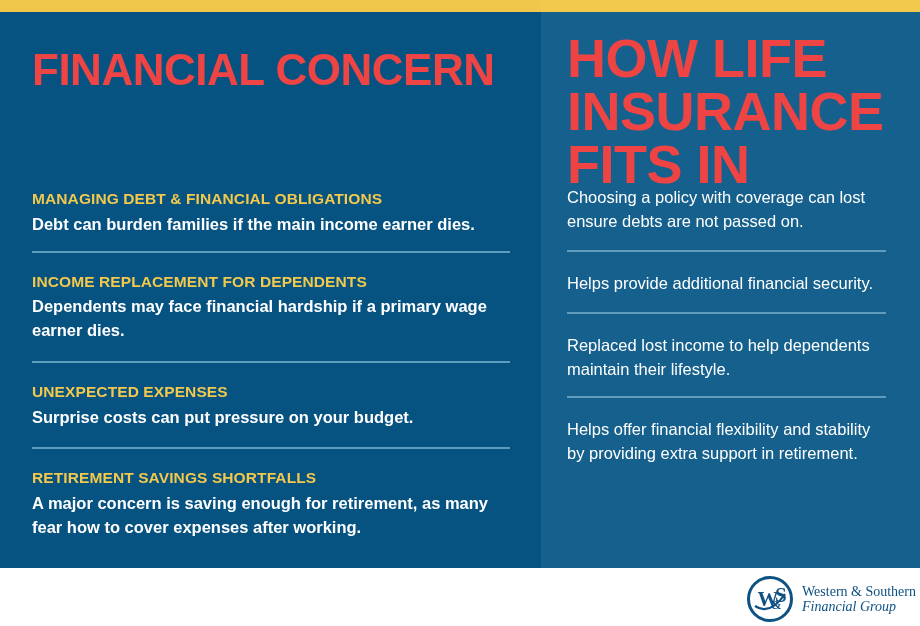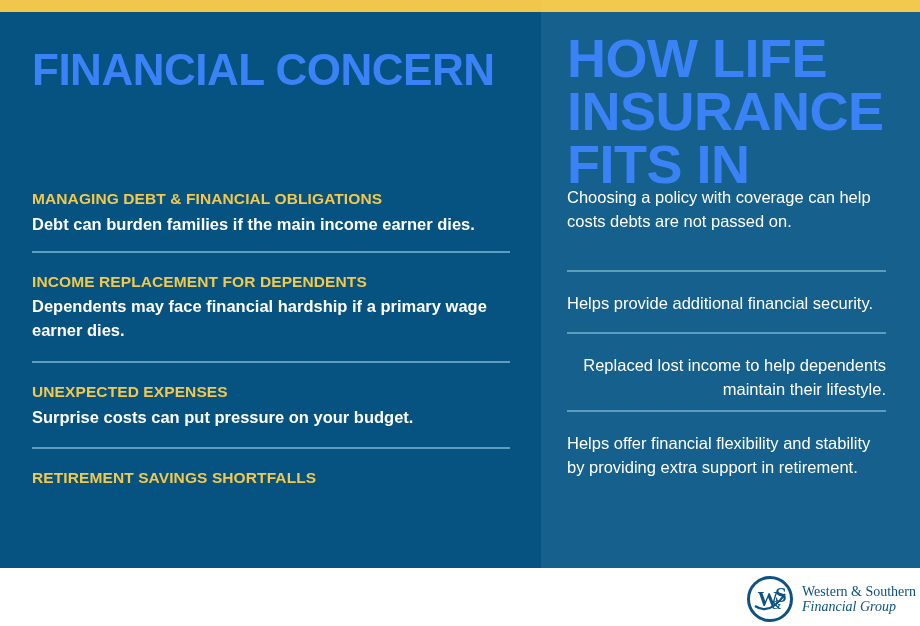--- a/index.html
+++ b/index.html
@@ -34,21 +34,21 @@
   .panel {
     position: absolute;
     top: 12px;
     height: 556px;
   }
   .panel-left  { left: 0;     width: 541px; background: #065281; }
   .panel-right { left: 541px; width: 379px; background: #15608C; }
 
   
   .heading {
-    color: #3b82f6;
+    color: #ef4444;
     font-weight: bold;
     letter-spacing: -0.5px;
     line-height: 0.98;
     text-transform: uppercase;
   }
   .heading-left {
     position: absolute;
     left: 32px;
     top: 48px;
     width: 470px;
@@ -112,22 +112,22 @@
   .row-left .divider { margin-bottom: 20px; }
   .row-left .row-title { margin-bottom: 4px; }
   .row-left-0 { padding-bottom: 14px; }
   .row-left-1 { padding-bottom: 18px; }
   .row-left-2 { padding-bottom: 18px; }
   .row-left-3 { padding-bottom: 0; }
 
   
   .row-right .divider { margin-bottom: 20px; }
   .row-right-0 { padding-bottom: 16px; }
-  .row-right-1 { padding-bottom: 16px; margin-top: 20px; }
-  .row-right-2 { padding-bottom: 8px; text-align: right; }
+  .row-right-1 { padding-bottom: 16px; }
+  .row-right-2 { padding-bottom: 14px; }
   .row-right-3 { padding-bottom: 0; }
 
   
   .footer {
     position: absolute;
     left: 0; top: 568px;
     width: 920px; height: 58px;
     background: #ffffff;
   }
   .logo {
@@ -184,28 +184,29 @@
 
     <div class="row-left row-left-1">
       <div class="divider"></div>
       <div class="row-title">UNEXPECTED EXPENSES</div>
       <div class="row-body">Surprise costs can put pressure on your budget.</div>
     </div>
 
     <div class="row-left row-left-3">
       <div class="divider"></div>
       <div class="row-title">RETIREMENT SAVINGS SHORTFALLS</div>
+      <div class="row-body">A major concern is saving enough for retirement, as many fear how to cover expenses after working.</div>
     </div>
 
   </div>
 
   <div class="rows-right">
 
     <div class="row-right row-right-0">
-      <div class="rtext">Choosing a policy with coverage can help costs debts are not passed on.</div>
+      <div class="rtext">Choosing a policy with coverage can lost ensure debts are not passed on.</div>
     </div>
 
     <div class="row-right row-right-1">
       <div class="divider"></div>
       <div class="rtext">Helps provide additional financial security.</div>
     </div>
 
     <div class="row-right row-right-2">
       <div class="divider"></div>
       <div class="rtext">Replaced lost income to help dependents maintain their lifestyle.</div>

